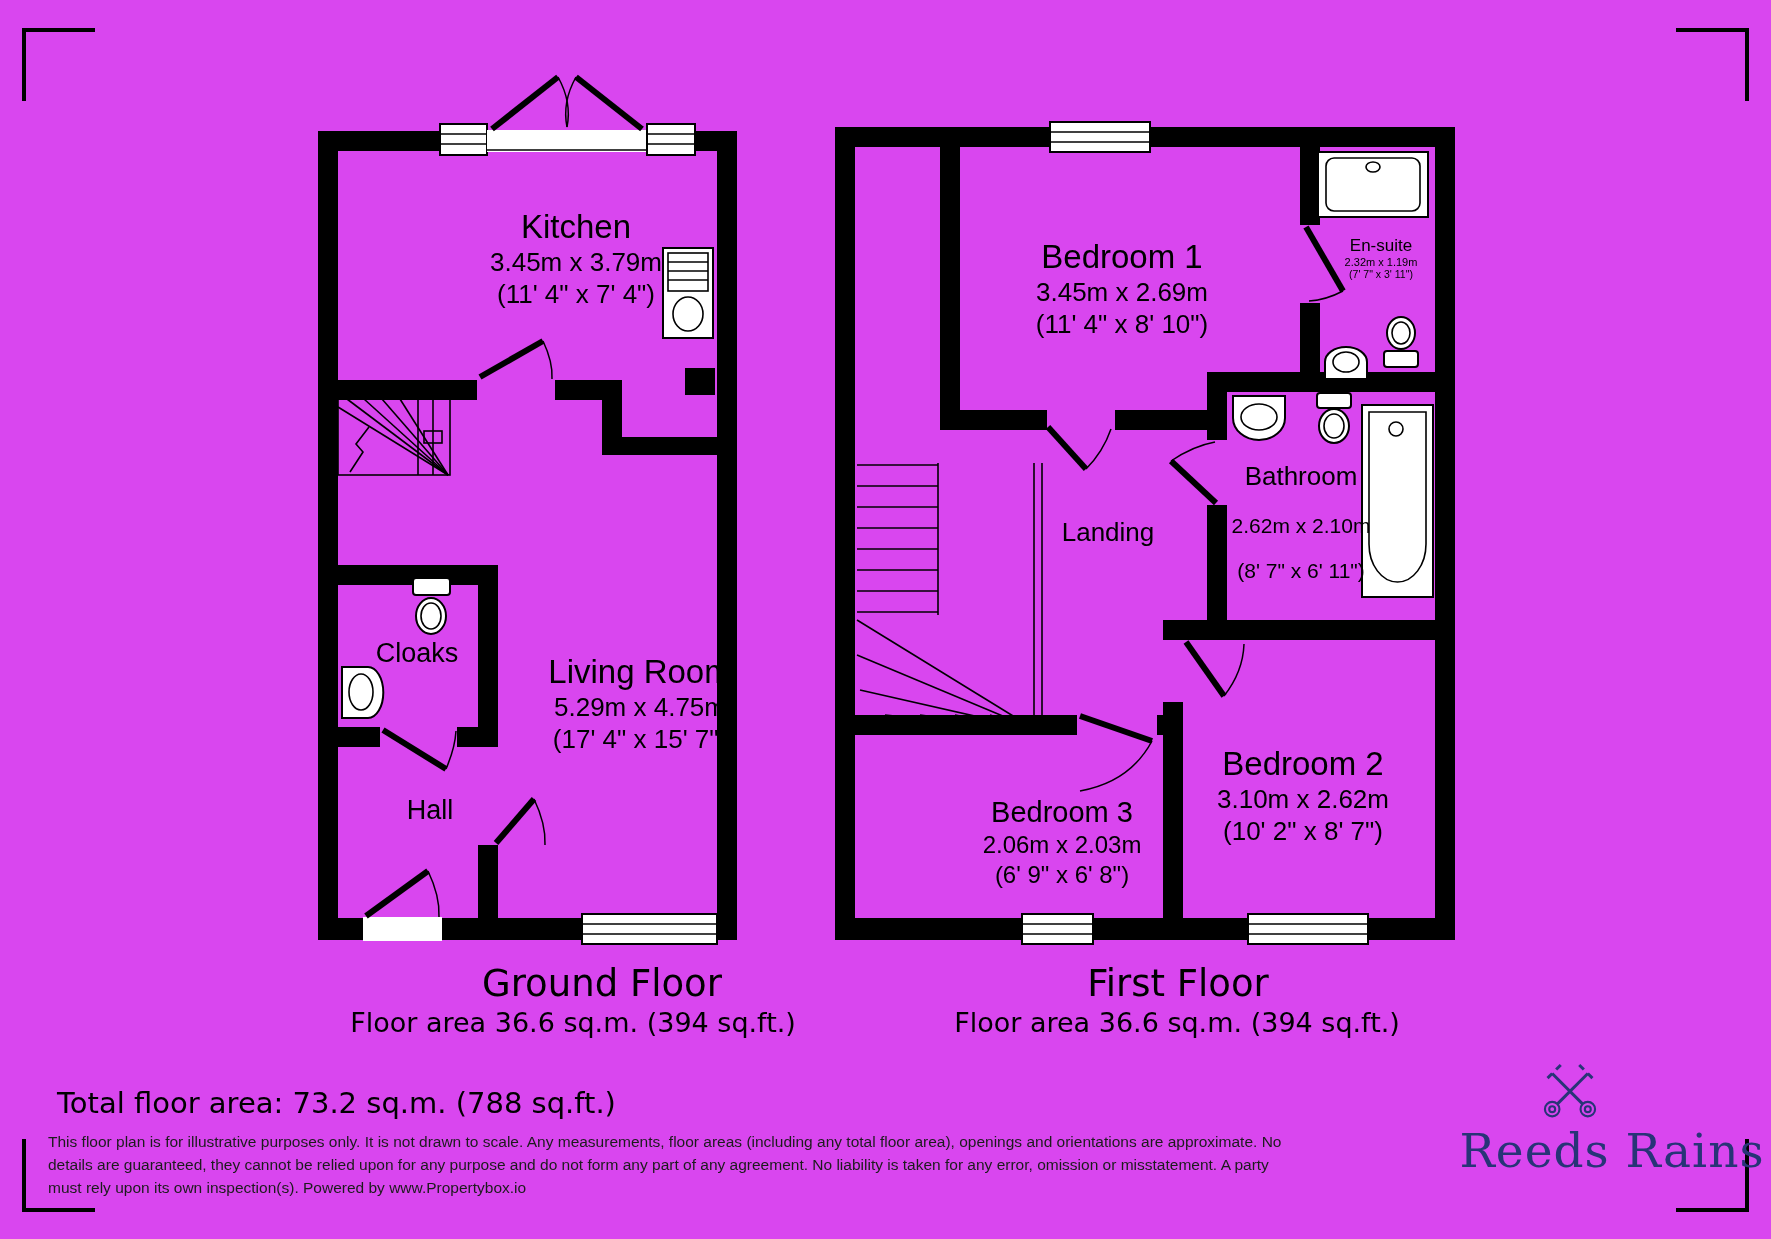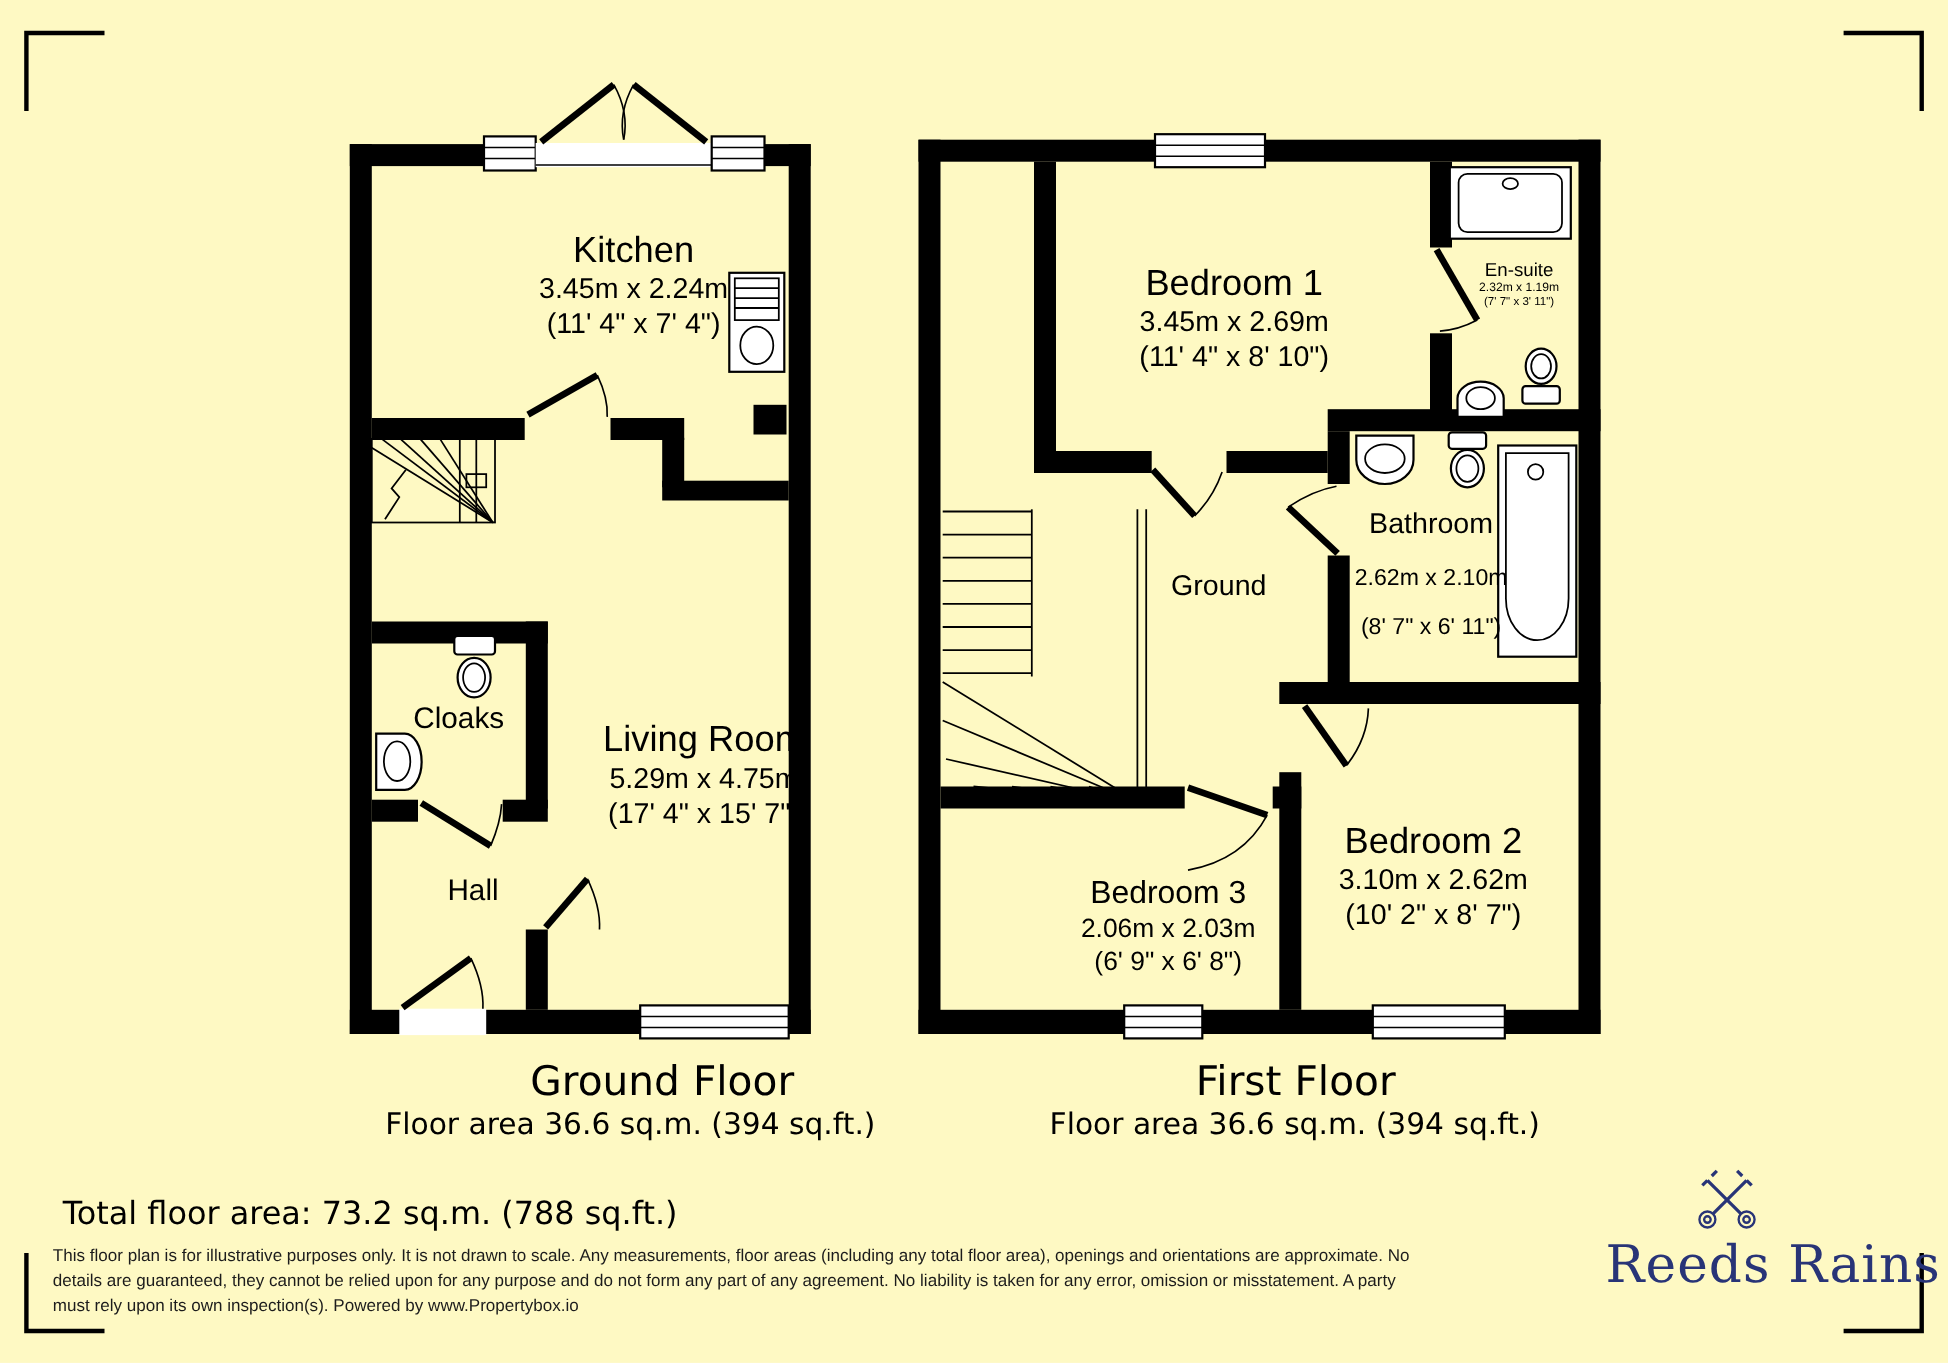--- a/index.html
+++ b/index.html
@@ -1,16 +1,16 @@
 <!DOCTYPE html>
 <html><head>
 <meta charset="utf-8">
 <style>
   html,body{margin:0;padding:0;background:#fff;}
-  .canvas{position:relative;width:1771px;height:1239px;background:#fef9c3;overflow:hidden;
+  .canvas{position:relative;width:1771px;height:1239px;background:#d946ef;overflow:hidden;
           font-family:"Liberation Sans",sans-serif;color:#000;}
   .plan-svg{position:absolute;left:0;top:0;width:1771px;height:1239px;}
   .lbl{position:absolute;transform:translate(-50%,-50%);text-align:center;white-space:nowrap;
        display:flex;flex-direction:column;align-items:center;line-height:1.22;
        font-family:"Liberation Sans",sans-serif;}
   .t34{font-size:33px;} .t29{font-size:29px;} .t27{font-size:27px;margin-left:17px;} .t26{font-size:26px;}
   .t24{font-size:24px;} .t21{font-size:21px;}
   .tiny1{font-size:17px;line-height:1.15;} .tiny2{font-size:11px;line-height:1.15;} .tiny3{font-size:10.5px;line-height:1.15;}
   .caption-title{position:absolute;transform:translate(-50%,-50%);white-space:nowrap;
        font-family:"DejaVu Sans",sans-serif;font-size:37px;}
@@ -254,21 +254,21 @@
       <g>
         <rect class="winbox" x="1248" y="914" width="120" height="30"></rect>
         <line class="winline" x1="1248" y1="924" x2="1368" y2="924"></line>
         <line class="winline" x1="1248" y1="934" x2="1368" y2="934"></line>
       </g>
     </g>
   </svg>
 
   <div class="lbl" style="left:576px;top:259px;">
     <div class="t34">Kitchen</div>
-    <div class="t26">3.45m x 2.24m</div>
+    <div class="t26">3.45m x 3.79m</div>
     <div class="t26">(11' 4" x 7' 4")</div>
   </div>
   <div class="lbl t27" style="left:400px;top:653px;">
     <div>Cloaks</div>
   </div>
   <div class="lbl t27" style="left:413px;top:810px;">
     <div>Hall</div>
   </div>
   <div class="lbl" style="left:640px;top:704px;">
     <div class="t34">Living Room</div>
@@ -285,21 +285,21 @@
     <div class="tiny1">En-suite</div>
     <div class="tiny2">2.32m x 1.19m</div>
     <div class="tiny3">(7' 7" x 3' 11")</div>
   </div>
   <div class="lbl" style="left:1301px;top:522px;gap:20px;">
     <div class="t26">Bathroom</div>
     <div class="t21">2.62m x 2.10m</div>
     <div class="t21">(8' 7" x 6' 11")</div>
   </div>
   <div class="lbl t26" style="left:1108px;top:533px;">
-    <div>Ground</div>
+    <div>Landing</div>
   </div>
   <div class="lbl" style="left:1303px;top:796px;">
     <div class="t34">Bedroom 2</div>
     <div class="t26">3.10m x 2.62m</div>
     <div class="t26">(10' 2" x 8' 7")</div>
   </div>
   <div class="lbl" style="left:1062px;top:842px;">
     <div class="t29">Bedroom 3</div>
     <div class="t24">2.06m x 2.03m</div>
     <div class="t24">(6' 9" x 6' 8")</div>

